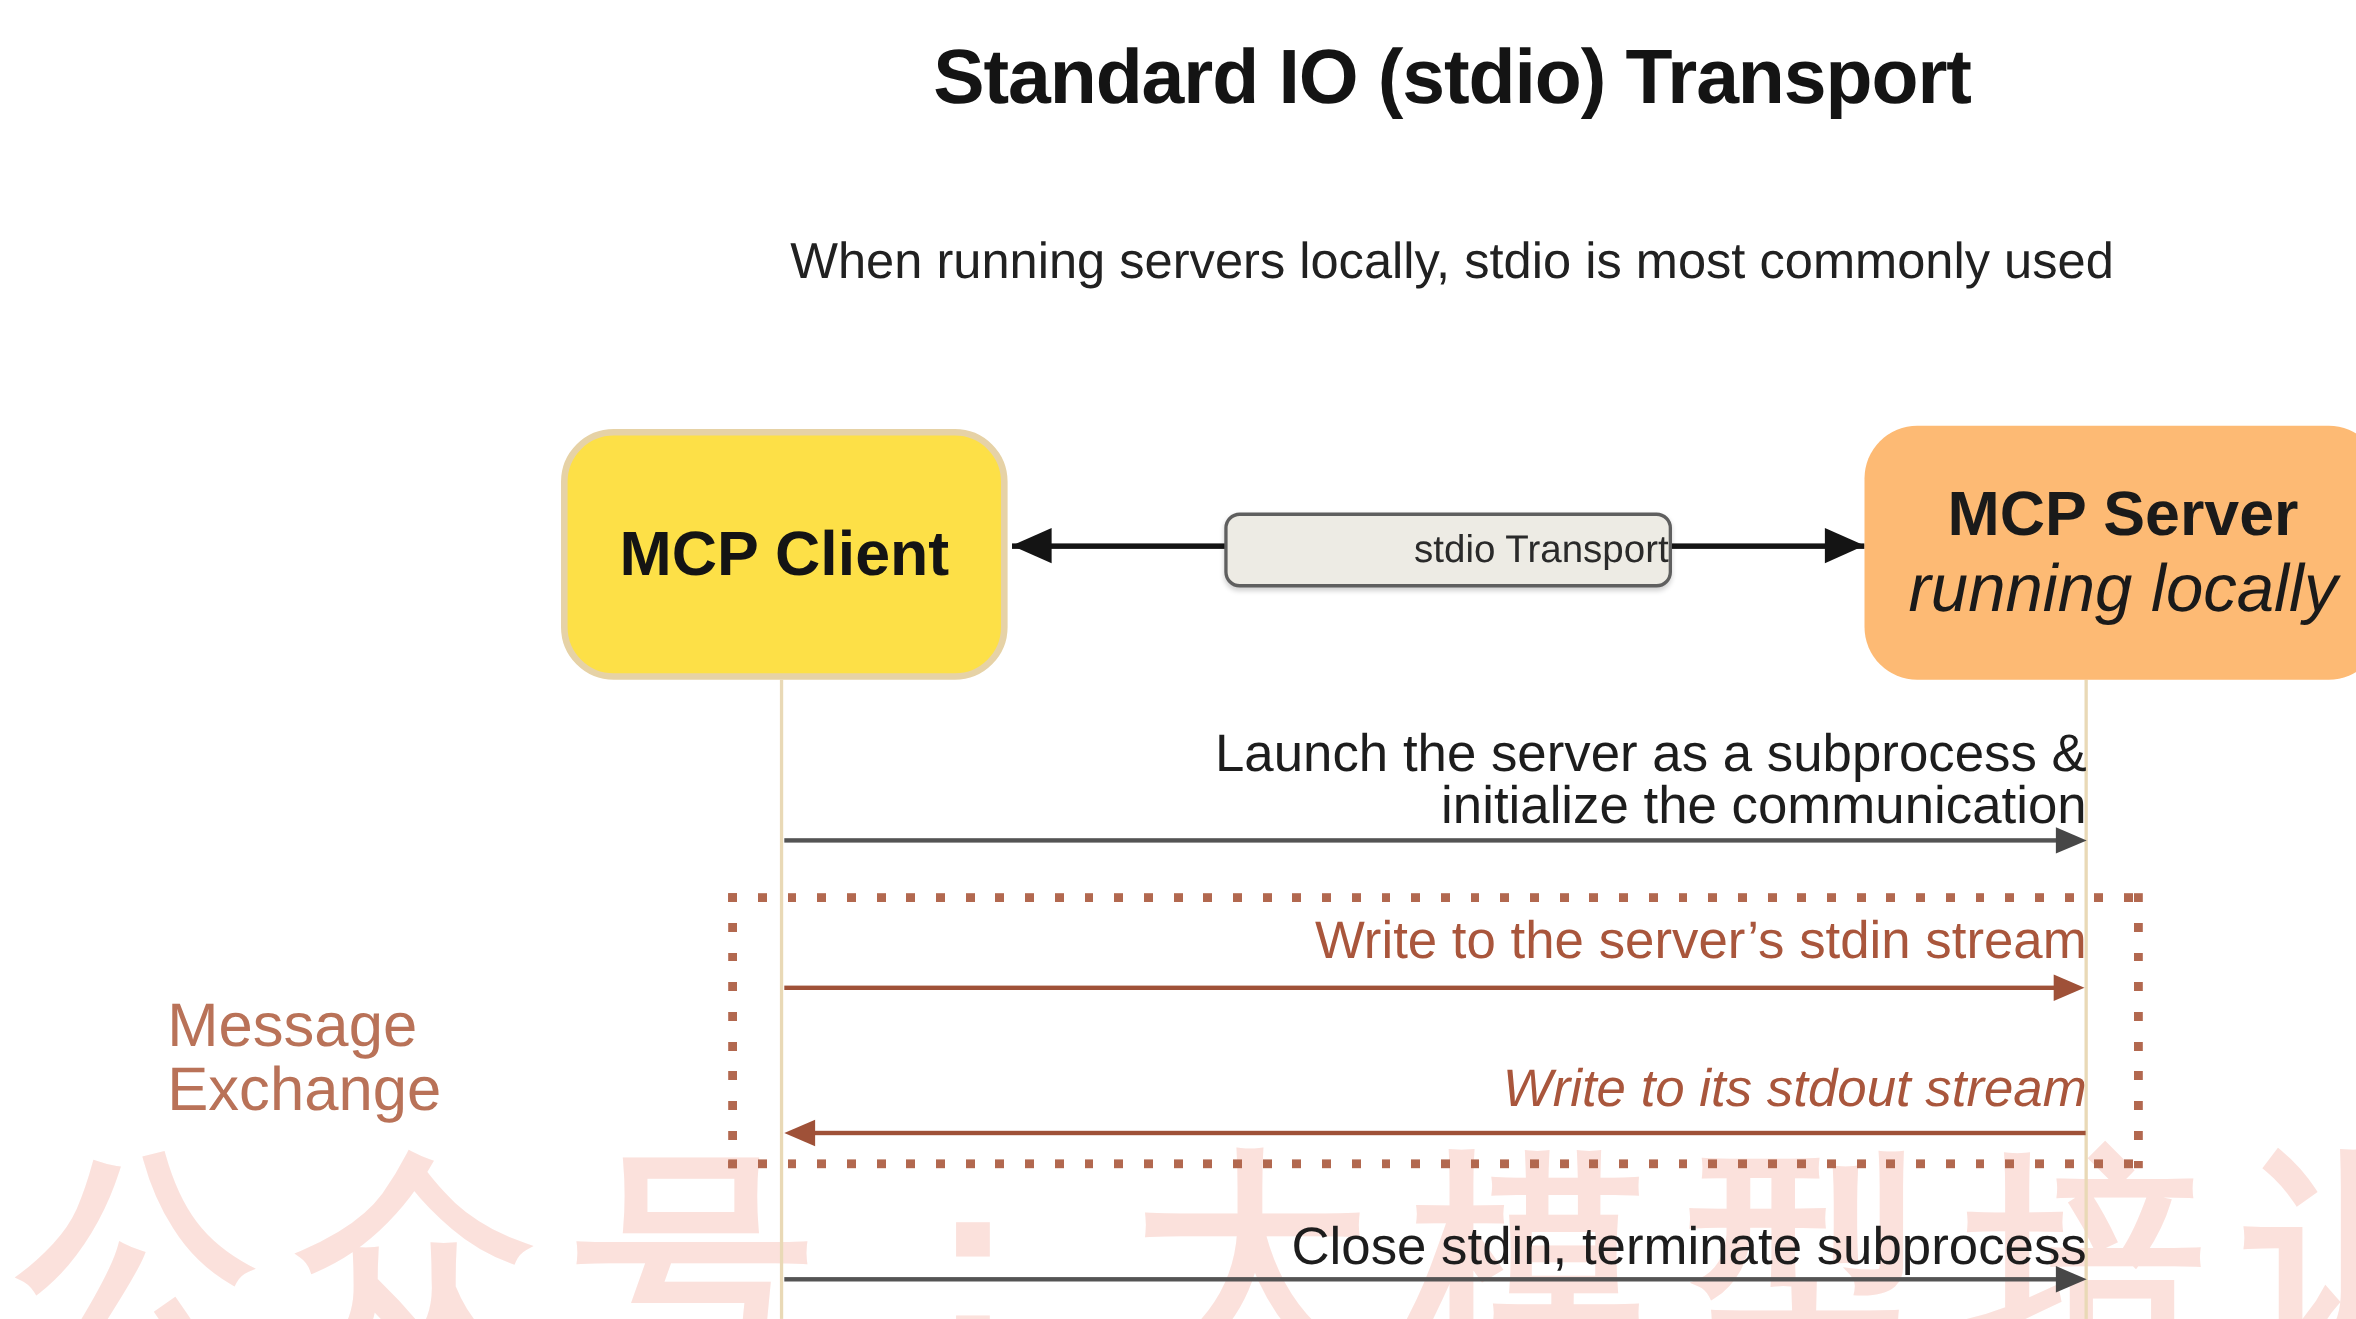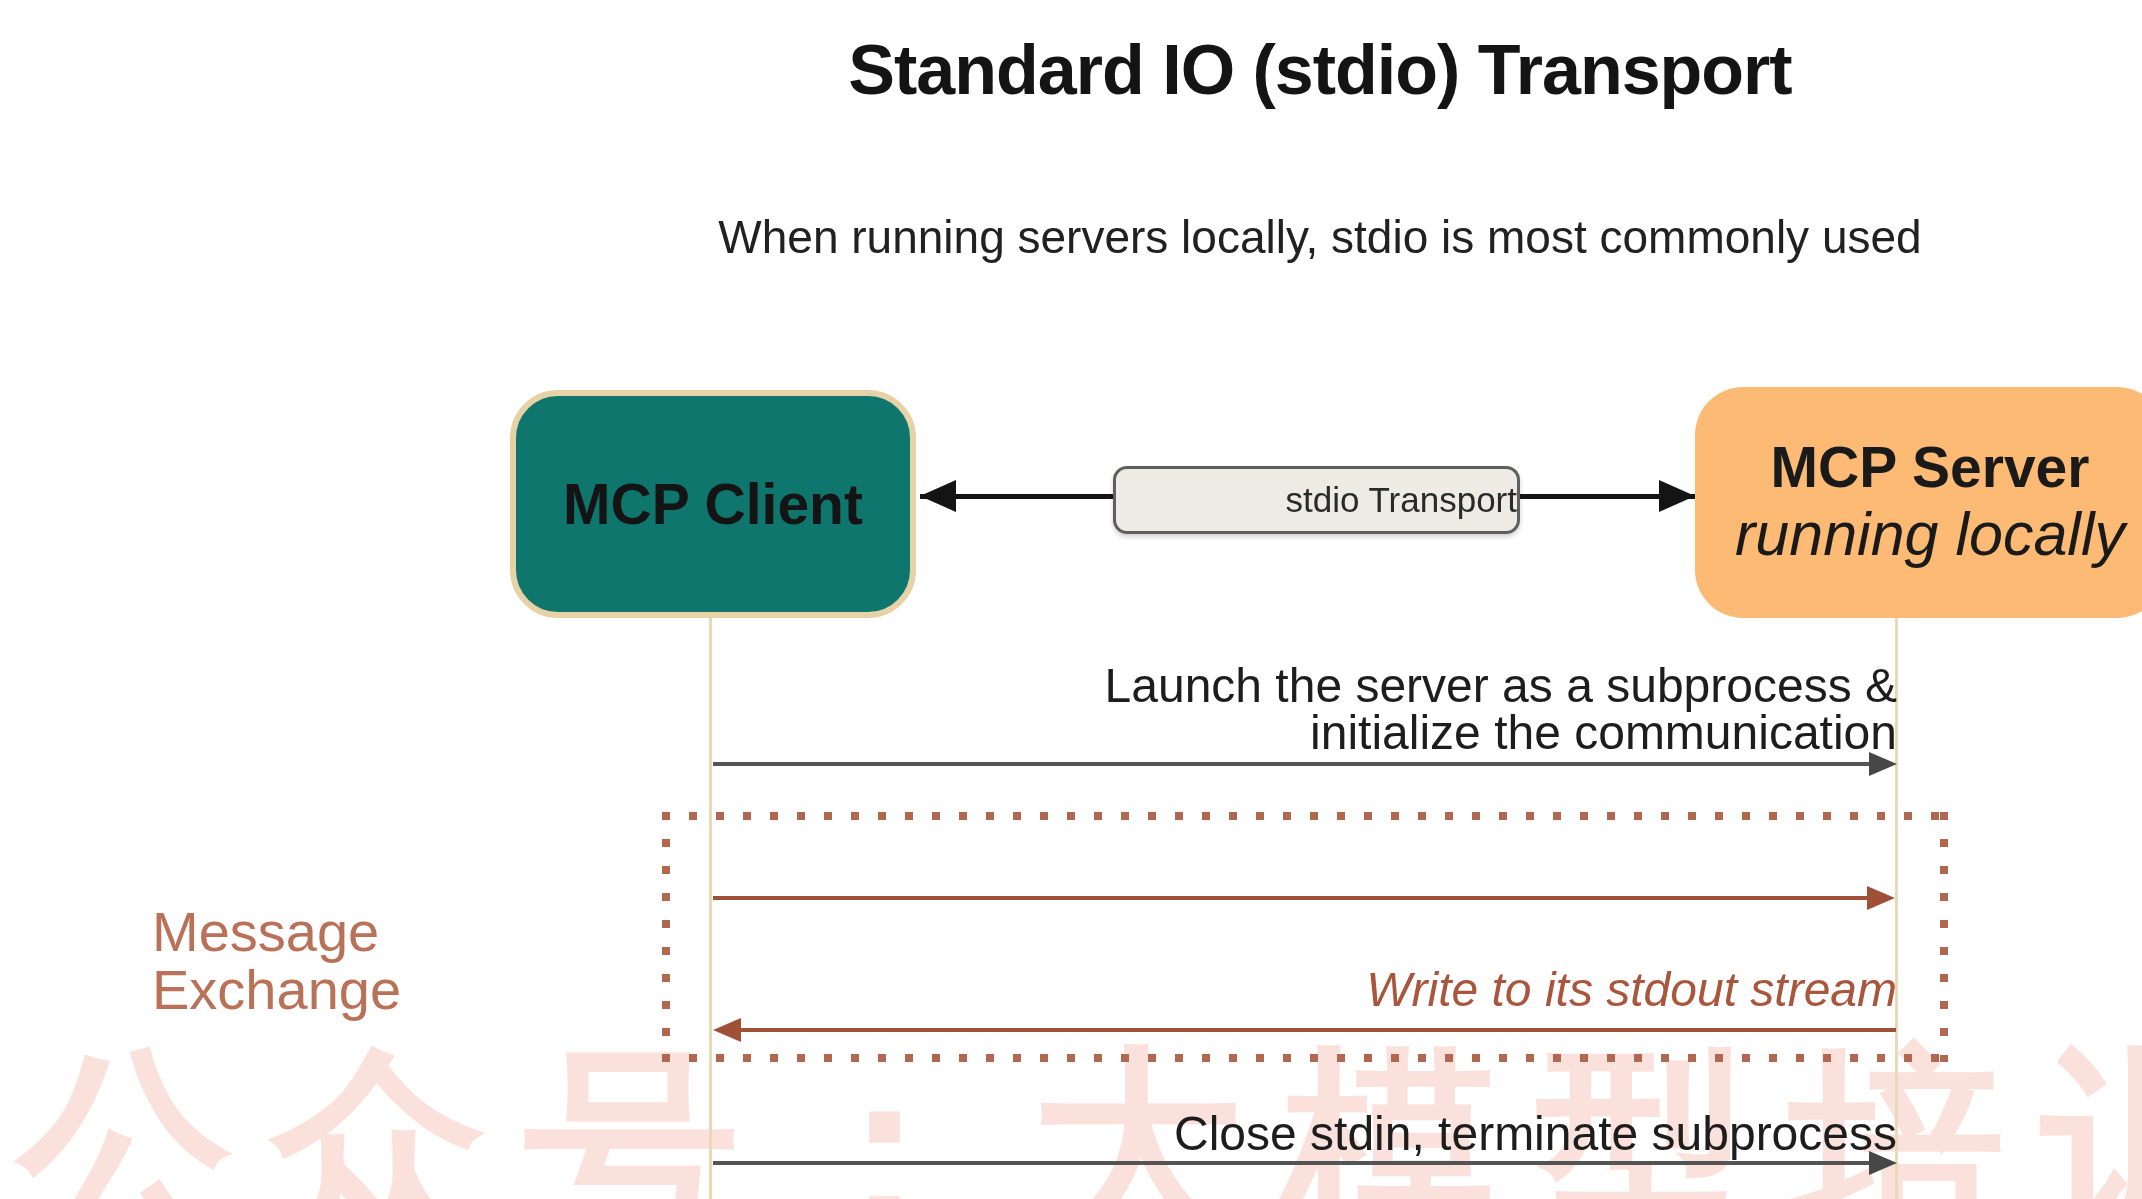--- a/index.html
+++ b/index.html
@@ -27,21 +27,21 @@
     letter-spacing:-1px;color:#141414;margin:0;
   }
   .subtitle{
     position:absolute;left:450px;top:210px;width:1740px;
     text-align:center;font-size:46px;font-weight:400;color:#212121;
   }
 
   
   .client-box{
     position:absolute;left:510px;top:390px;width:394px;height:216px;
-    background:#0f766e;border:6px solid #e6d2a6;border-radius:48px;
+    background:#fde047;border:6px solid #e6d2a6;border-radius:48px;
     display:flex;align-items:center;justify-content:center;
   }
   .client-box .node-label{font-size:57px;font-weight:700;color:#141414;}
   .server-box{
     position:absolute;left:1695px;top:387px;width:470px;height:231px;
     background:#fdba74;border-radius:48px;
     display:flex;flex-direction:column;align-items:center;justify-content:center;
   }
   .server-title{font-size:57px;font-weight:700;color:#1a1a1a;line-height:1.1;}
   .server-sub{font-size:61px;font-style:italic;color:#1a1a1a;line-height:1.15;}
@@ -127,20 +127,21 @@
   <div class="msg-line dark" style="left:713px;top:762px;width:1160px;"></div>
   <div class="head dark-right" style="left:1869px;top:752px;"></div>
 
   <div class="dotted-box">
     <div class="dot-edge dot-h dot-top"></div>
     <div class="dot-edge dot-h dot-bottom"></div>
     <div class="dot-edge dot-v dot-left"></div>
     <div class="dot-edge dot-v dot-right"></div>
   </div>
 
+  <div class="msg-label rust" style="top:832px;">Write to the server’s stdin stream</div>
   <div class="msg-line rust" style="left:713px;top:896px;width:1158px;"></div>
   <div class="head rust-right" style="left:1867px;top:886px;"></div>
 
   <div class="msg-label rust" style="top:966px;font-style:italic;">Write to its stdout stream</div>
   <div class="msg-line rust" style="left:739px;top:1028px;width:1157px;"></div>
   <div class="head rust-left" style="left:713px;top:1018px;"></div>
 
   <div class="exchange-label">
     <div>Message</div>
     <div>Exchange</div>

